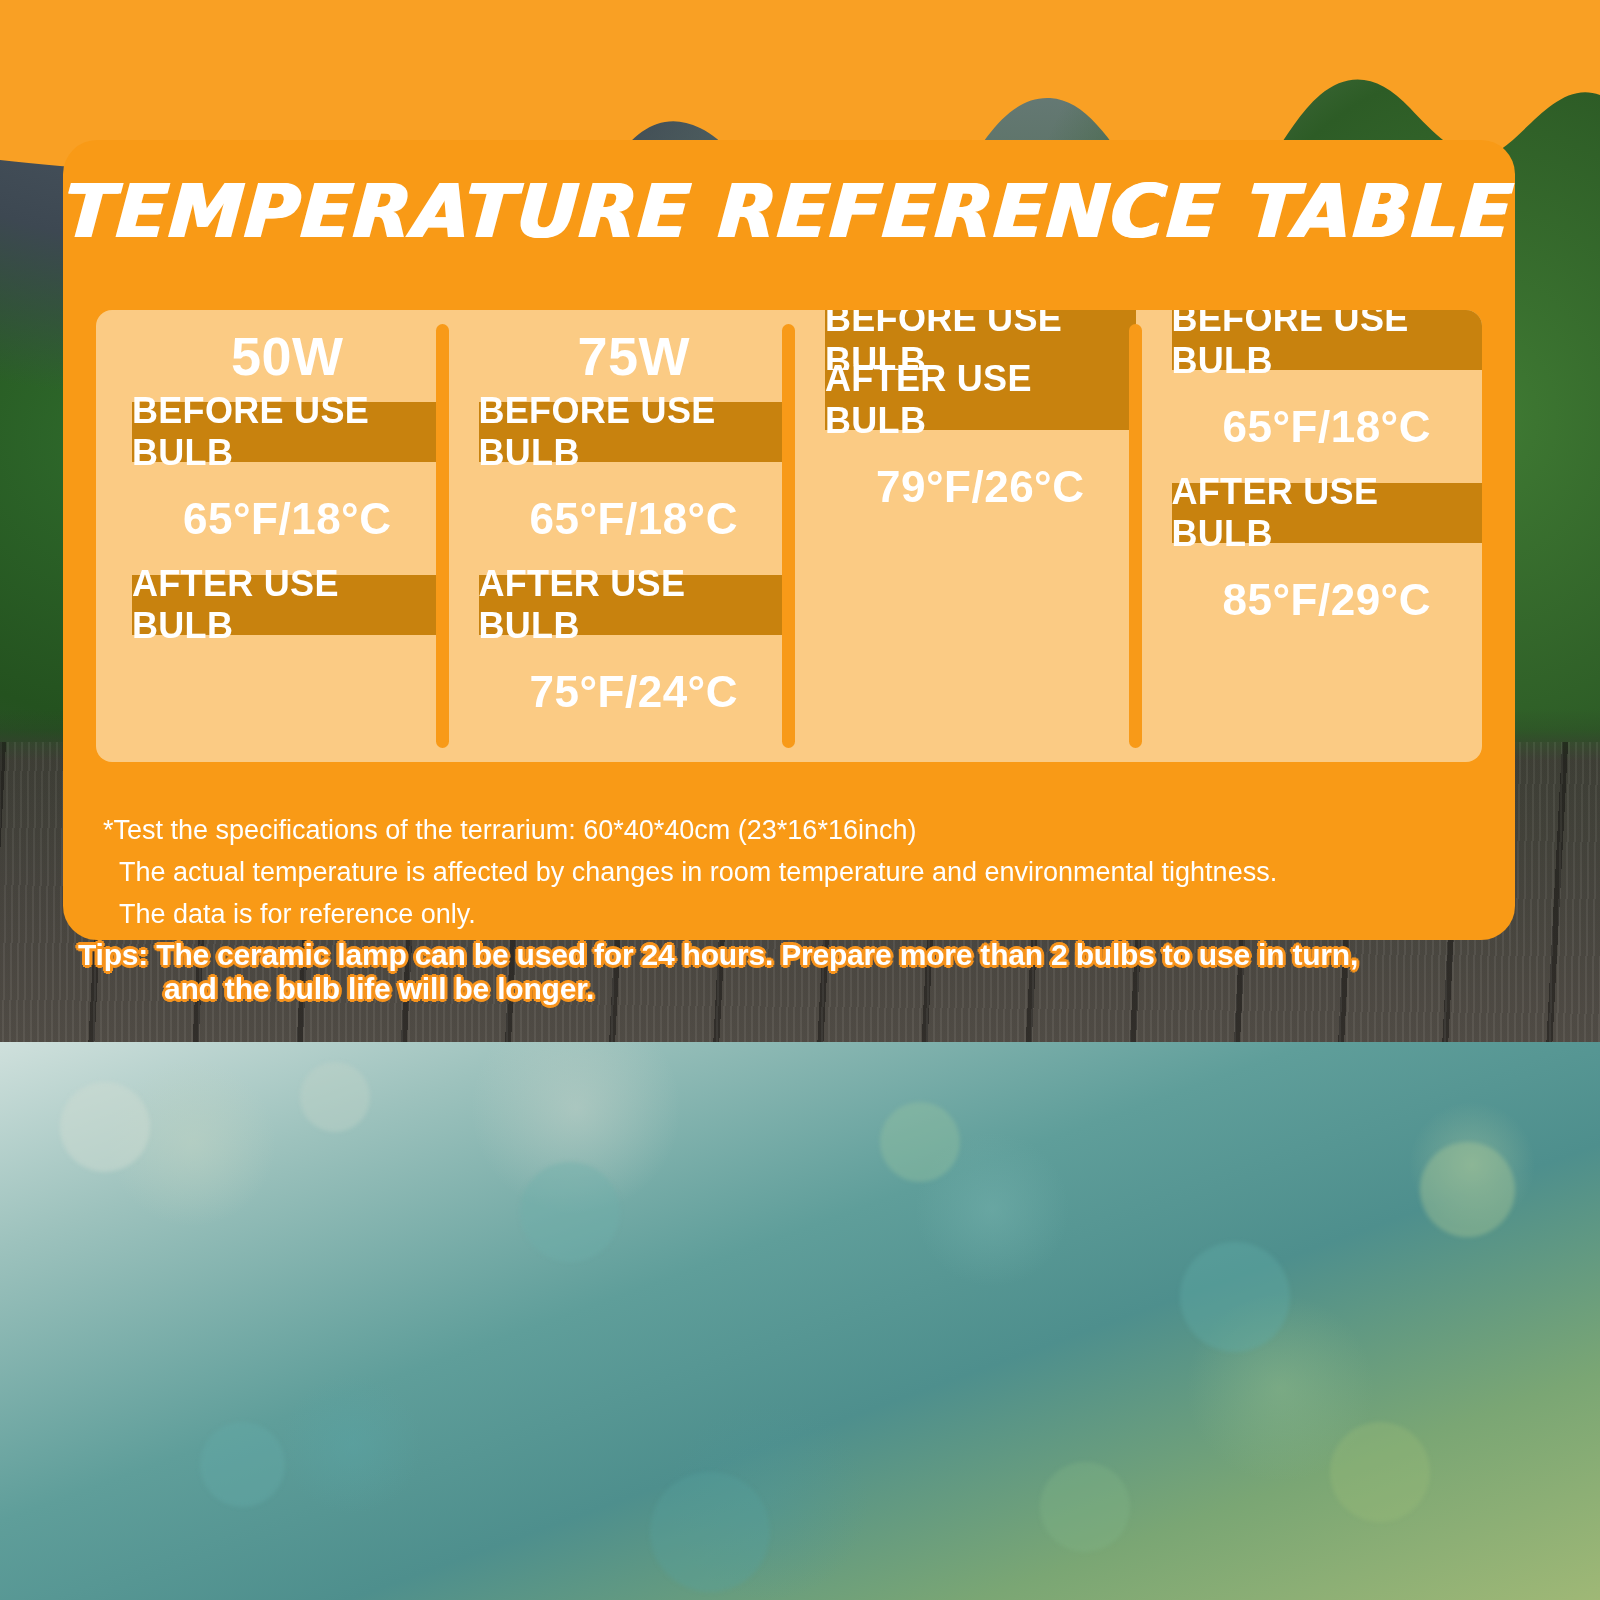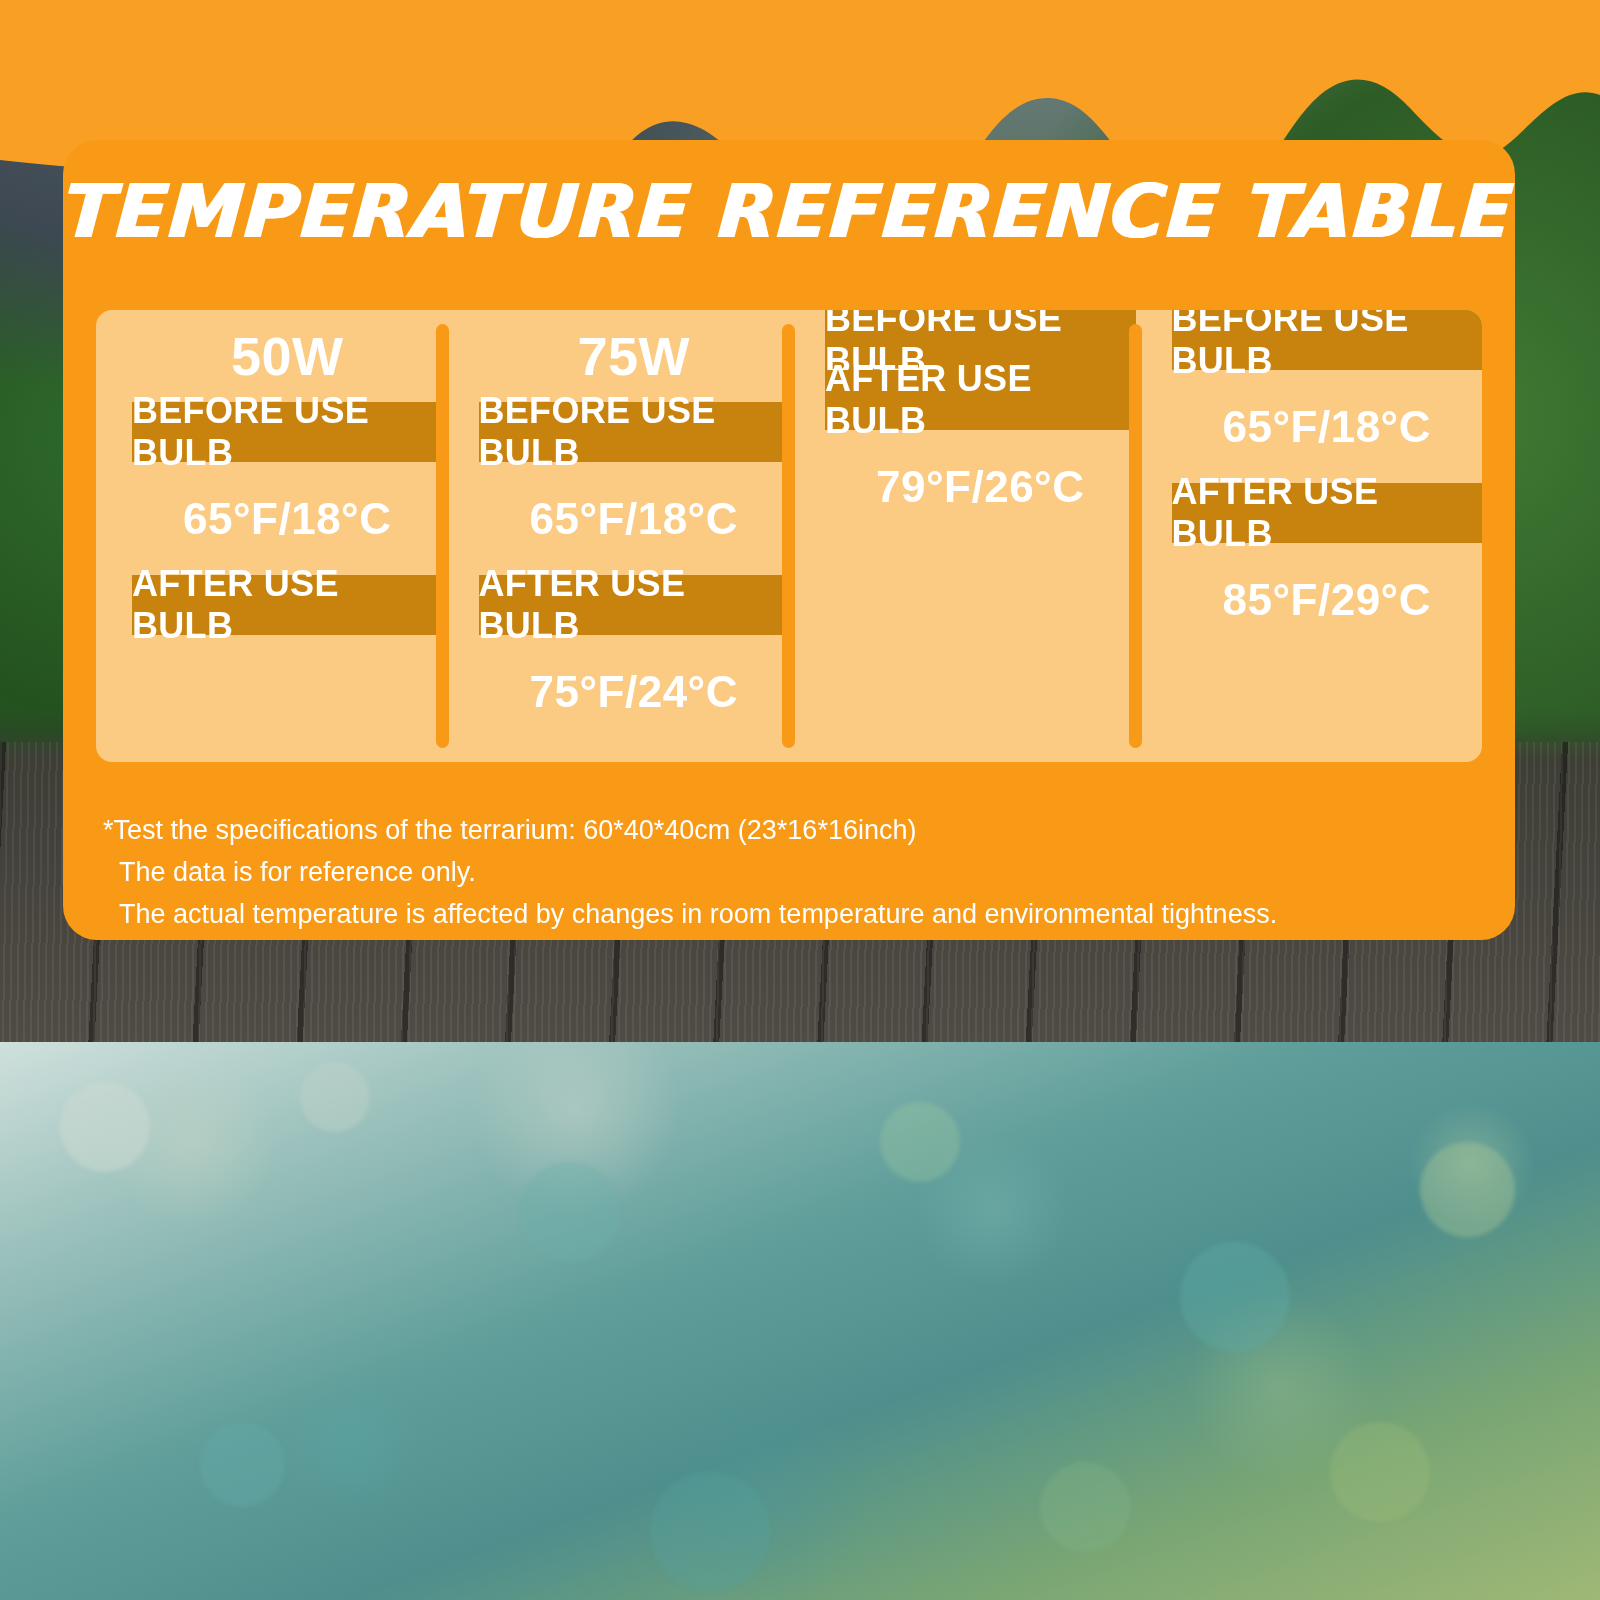--- a/index.html
+++ b/index.html
@@ -194,26 +194,30 @@
 
         </div>
 
         <div class="vdiv d1"></div>
         <div class="vdiv d2"></div>
         <div class="vdiv d3"></div>
       </div>
 
       <div class="footnote">
         <div>*Test the specifications of the terrarium: 60*40*40cm (23*16*16inch)</div>
+        <div class="indent">The actual temperature is affected by changes in room temperature and environmental tightness.</div>
         <div class="indent">The data is for reference only.</div>
-        <div class="indent">The actual temperature is affected by changes in room temperature and environmental tightness.</div>
       </div>
 
     </div>
 
+    <div class="tips">
+      <div>Tips: The ceramic lamp can be used for 24 hours. Prepare more than 2 bulbs to use in turn,</div>
+      <div class="l2">and the bulb life will be longer.</div>
+    </div>
 
   </div>
 
   <div class="bottom-section">
 
     <div class="bokeh">
       <i style="left:60px;top:40px;width:90px;height:90px;background:rgba(205,220,210,.5);"></i>
       <i style="left:300px;top:20px;width:70px;height:70px;background:rgba(190,210,200,.45);"></i>
       <i style="left:520px;top:120px;width:100px;height:100px;background:rgba(110,175,170,.40);"></i>
       <i style="left:880px;top:60px;width:80px;height:80px;background:rgba(150,195,160,.40);"></i>

